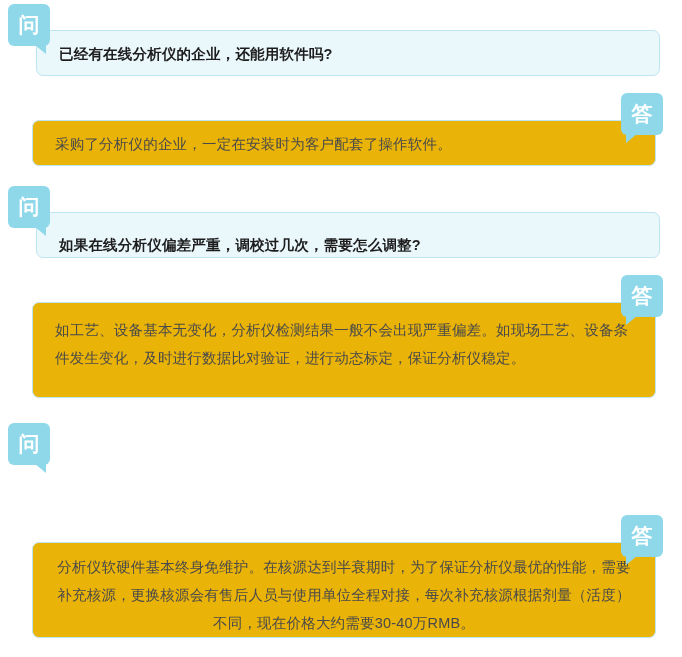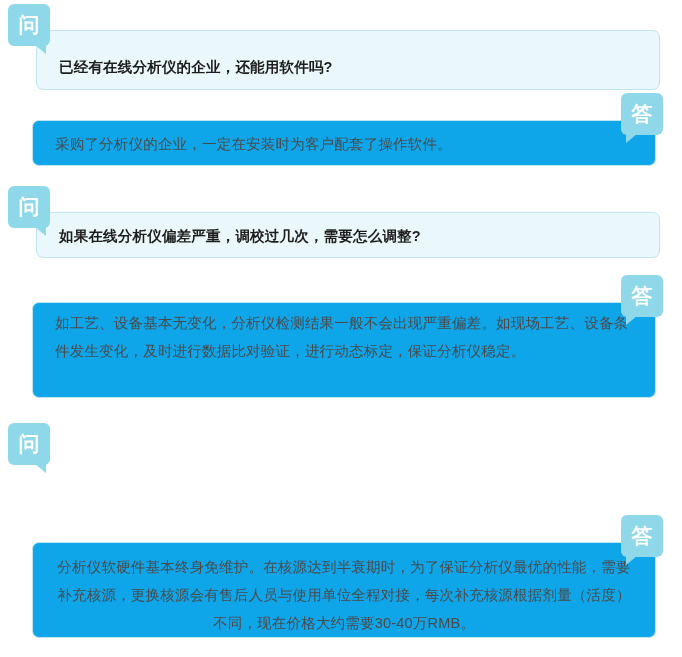--- a/index.html
+++ b/index.html
@@ -56,49 +56,49 @@
     border-width: 9px 11px 0 0;
     border-color: #8fd8ea transparent transparent transparent;
   }
 
   
   .bubble {
     position: absolute;
     box-sizing: border-box;
     border-radius: 7px;
     border: 1px solid #bfe6f0;
-    background: #0ea5e9;
+    background: #eab308;
     padding: 14px 22px 14px 22px;
     font-size: 14.5px;
     line-height: 28px;
     color: #3d3d3d;
     letter-spacing: 0.2px;
   }
   .bubble.question {
     font-weight: bold;
     color: #1d1d1d;
     background: #eaf7fb;
   }
   .bubble.answer {
     font-weight: normal;
     color: #4a4a4a;
   }
 
   
   #q1-marker { left: 8px;  top: 4px; }
-  #q1-bubble { left: 36px; top: 30px; width: 624px; height: 60px; padding-top: 22px; }
+  #q1-bubble { left: 36px; top: 30px; width: 624px; height: 46px; padding-top: 9px; }
 
   #a1-marker { left: 621px; top: 93px; }
   #a1-bubble { left: 32px;  top: 120px; width: 624px; height: 46px; padding-top: 9px; }
 
   #q2-marker { left: 8px;  top: 186px; }
-  #q2-bubble { left: 36px; top: 212px; width: 624px; height: 46px; padding-top: 9px; }
+  #q2-bubble { left: 36px; top: 212px; width: 624px; height: 46px; padding-top: 18px; }
 
   #a2-marker { left: 621px; top: 275px; }
-  #a2-bubble { left: 32px;  top: 302px; width: 624px; height: 96px; padding-top: 6px; }
+  #a2-bubble { left: 32px;  top: 302px; width: 624px; height: 96px; padding-top: 13px; }
 
   #q3-marker { left: 8px;  top: 423px; }
   #q3-bubble { left: 36px; top: 449px; width: 624px; height: 46px; padding-top: 9px; }
 
   #a3-marker { left: 621px; top: 515px; }
   #a3-bubble { left: 32px;  top: 542px; width: 624px; height: 96px; padding-top: 10px; text-align: center; }
 </style>
 </head>
 <body>
 

